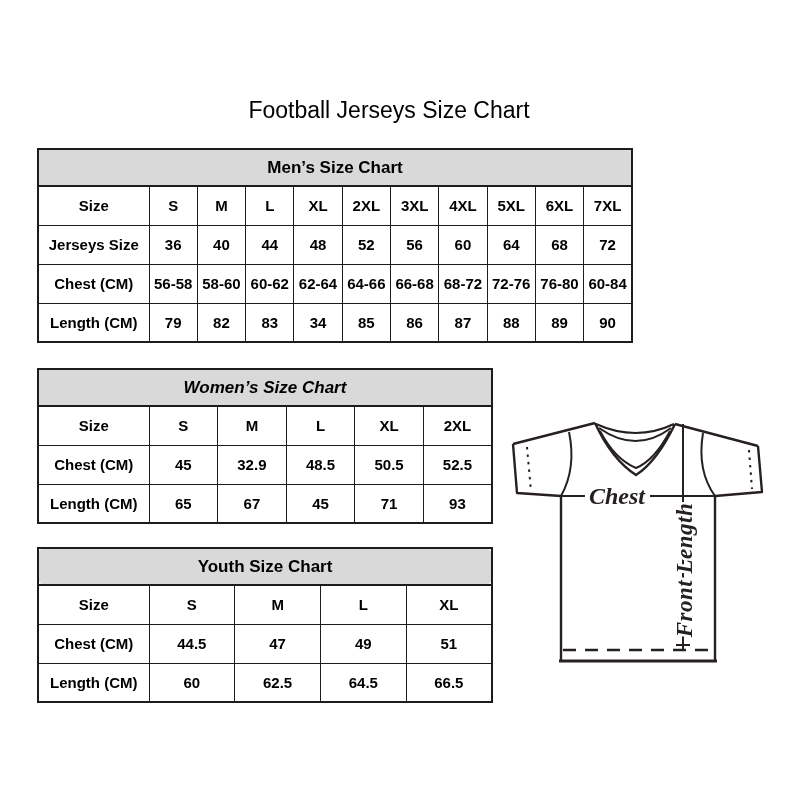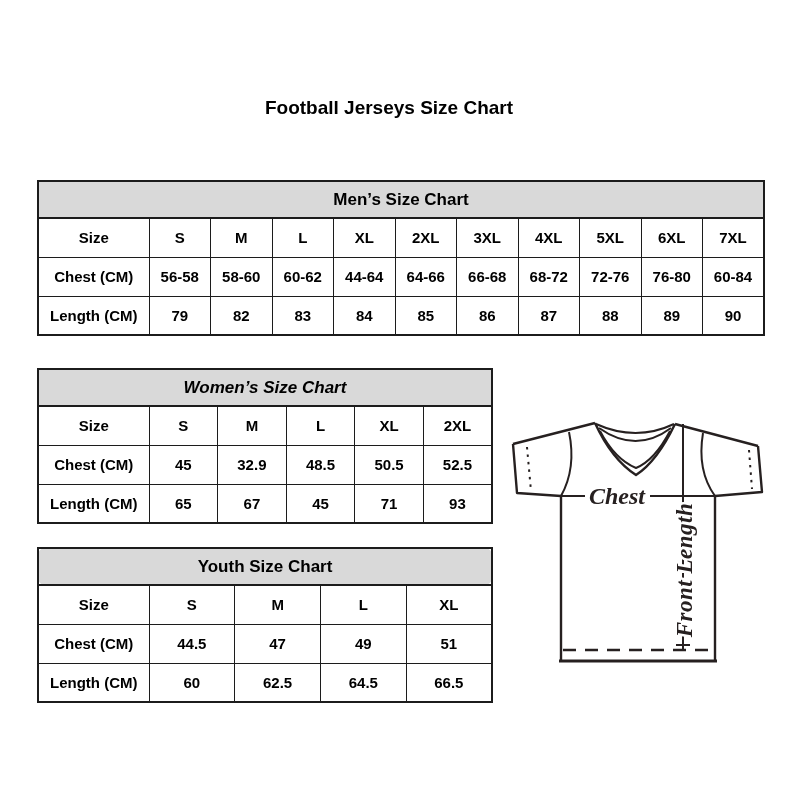--- a/index.html
+++ b/index.html
@@ -1,30 +1,30 @@
 <!DOCTYPE html>
 <html><head>
 <meta charset="utf-8">
 <style>
   * { margin:0; padding:0; box-sizing:border-box; }
   html,body { background:#ffffff; }
   body { font-family:"Liberation Sans", sans-serif; }
   .canvas { position:relative; width:800px; height:800px; background:#fff; overflow:hidden; }
 
   .title { position:absolute; left:0; top:97px; width:778px; text-align:center;
-           font-size:19px; font-weight:bold; color:#000; }
+           font-size:23px; font-weight:normal; color:#000; }
 
   table.size { position:absolute; border-collapse:collapse; table-layout:fixed;
                border:2.6px solid #1c1c1c; background:#fff; }
   table.size th, table.size td { border:1.5px solid #1c1c1c; text-align:center;
                vertical-align:middle; font-weight:bold; color:#000; padding:0; }
   table.size th.ttl { height:37px; font-size:17px; border-bottom-width:2.4px; }
   table.size th.lbl, table.size td { height:39px; font-size:15px; }
 
-  #men    { left:37px; top:148px; width:728px;margin-top:32px; }
+  #men    { left:37px; top:148px; width:596px; }
   #women  { left:37px; top:368px; width:456px; }
   #youth  { left:37px; top:547px; width:456px; }
 
   .jersey { position:absolute; left:498px; top:400px; }
   .shirt  { stroke:#262020; fill:none; stroke-width:2.4; stroke-linejoin:round; }
   .thin   { stroke-width:2; }
   .thick  { stroke-width:3.2; }
   .dotted { stroke-dasharray:2.5 5; stroke-width:2; }
   .dashed { stroke-dasharray:13 9; stroke-width:2.5; }
   .lbl-txt{ font-family:"Liberation Serif", serif; font-style:italic; font-weight:700;
@@ -66,38 +66,51 @@
           <td>L</td>
           <td>XL</td>
           <td>2XL</td>
           <td>3XL</td>
           <td>4XL</td>
           <td>5XL</td>
           <td>6XL</td>
           <td>7XL</td>
         </tr>
         <tr>
+          <th class="lbl">Jerseys Size</th>
+          <td>36</td>
+          <td>40</td>
+          <td>44</td>
+          <td>48</td>
+          <td>52</td>
+          <td>56</td>
+          <td>60</td>
+          <td>64</td>
+          <td>68</td>
+          <td>72</td>
+        </tr>
+        <tr>
           <th class="lbl">Chest (CM)</th>
           <td>56-58</td>
           <td>58-60</td>
           <td>60-62</td>
-          <td>44-64</td>
+          <td>62-64</td>
           <td>64-66</td>
           <td>66-68</td>
           <td>68-72</td>
           <td>72-76</td>
           <td>76-80</td>
           <td>60-84</td>
         </tr>
         <tr>
           <th class="lbl">Length (CM)</th>
           <td>79</td>
           <td>82</td>
           <td>83</td>
-          <td>84</td>
+          <td>34</td>
           <td>85</td>
           <td>86</td>
           <td>87</td>
           <td>88</td>
           <td>89</td>
           <td>90</td>
         </tr>
       </tbody>
     </table>
 

